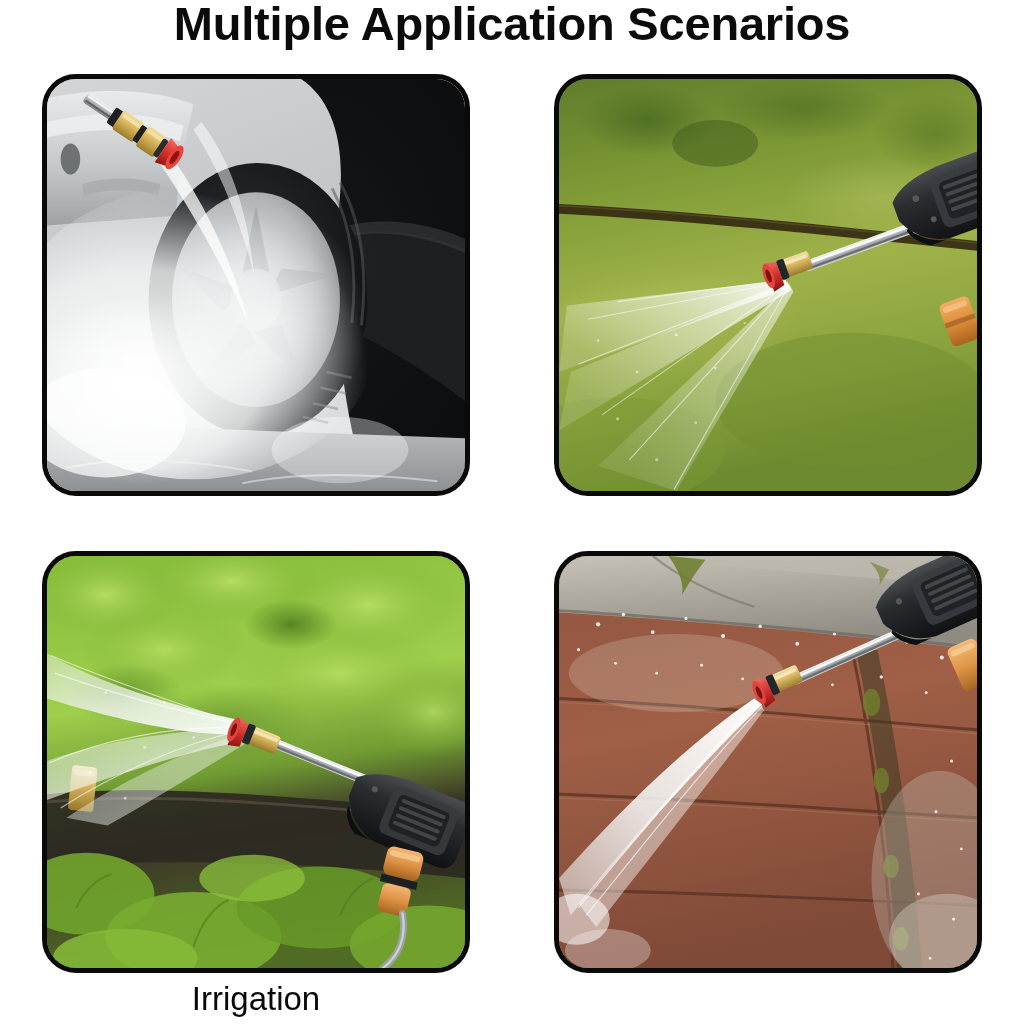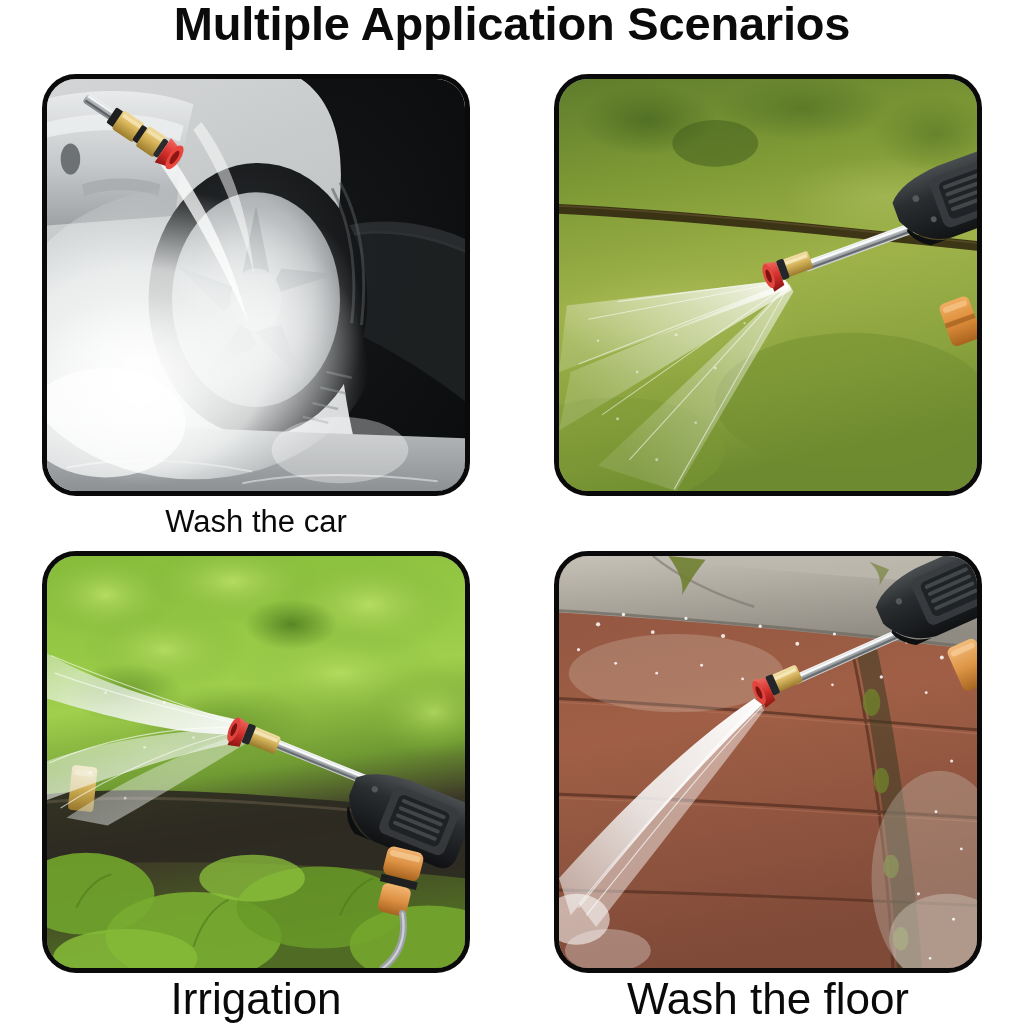--- a/index.html
+++ b/index.html
@@ -87,21 +87,21 @@
     white-space: nowrap;
   }
   .caption-top {
     top: 503px;
     font-size: 31px;
     font-weight: 400;
     line-height: 38px;
   }
   .caption-bottom {
     top: 979px;
-    font-size: 44px;
+    font-size: 33px;
     font-weight: 400;
     line-height: 40px;
   }
   .cap-0 { left: 42px;  width: 428px; }
   .cap-1 { left: 554px; width: 428px; }
   .cap-2 { left: 42px;  width: 428px; }
   .cap-3 { left: 554px; width: 428px; }
 </style>
 </head>
 <body>
@@ -231,21 +231,20 @@
               <rect x="90" y="5" width="6" height="21" rx="2" fill="#2a2c2e"></rect>
               <path d="M96 1 l14 4 0 22 -14 4 z" fill="url(#p1red)"></path>
               <ellipse cx="110" cy="15.5" rx="6" ry="14" fill="#e8453e"></ellipse>
               <ellipse cx="110" cy="15.5" rx="3" ry="8" fill="#8e1512"></ellipse>
             </g>
             <path d="M158 44 C190 86 206 140 212 200 C196 140 176 92 150 52 Z" fill="#ffffff" opacity="0.5"></path>
           </svg>
         </div>
       </div>
     </div>
-    <div class="caption caption-top cap-0">Wash the car</div>
 
     <div class="cell cell-1">
       <div class="photo">
         <div class="photo-inner">
           <svg viewBox="0 0 428 422" preserveAspectRatio="xMidYMid slice">
             <defs>
               <linearGradient id="p2bg" x1="0" y1="0" x2="0.2" y2="1">
                 <stop offset="0" stop-color="#5f7c2c"></stop>
                 <stop offset="0.28" stop-color="#7f9b36"></stop>
                 <stop offset="0.55" stop-color="#9fb24a"></stop>
@@ -674,16 +673,15 @@
 
               <g transform="translate(396,96) rotate(-24)">
                 <rect x="0" y="0" width="32" height="48" rx="6" fill="url(#p4orange)"></rect>
                 <rect x="3" y="4" width="26" height="6" rx="3" fill="#f8d09c" opacity="0.7"></rect>
               </g>
             </g>
           </svg>
         </div>
       </div>
     </div>
-    <div class="caption caption-bottom cap-3">Wash the floor</div>
 
   </div>
 </div>
 
 </body></html>

